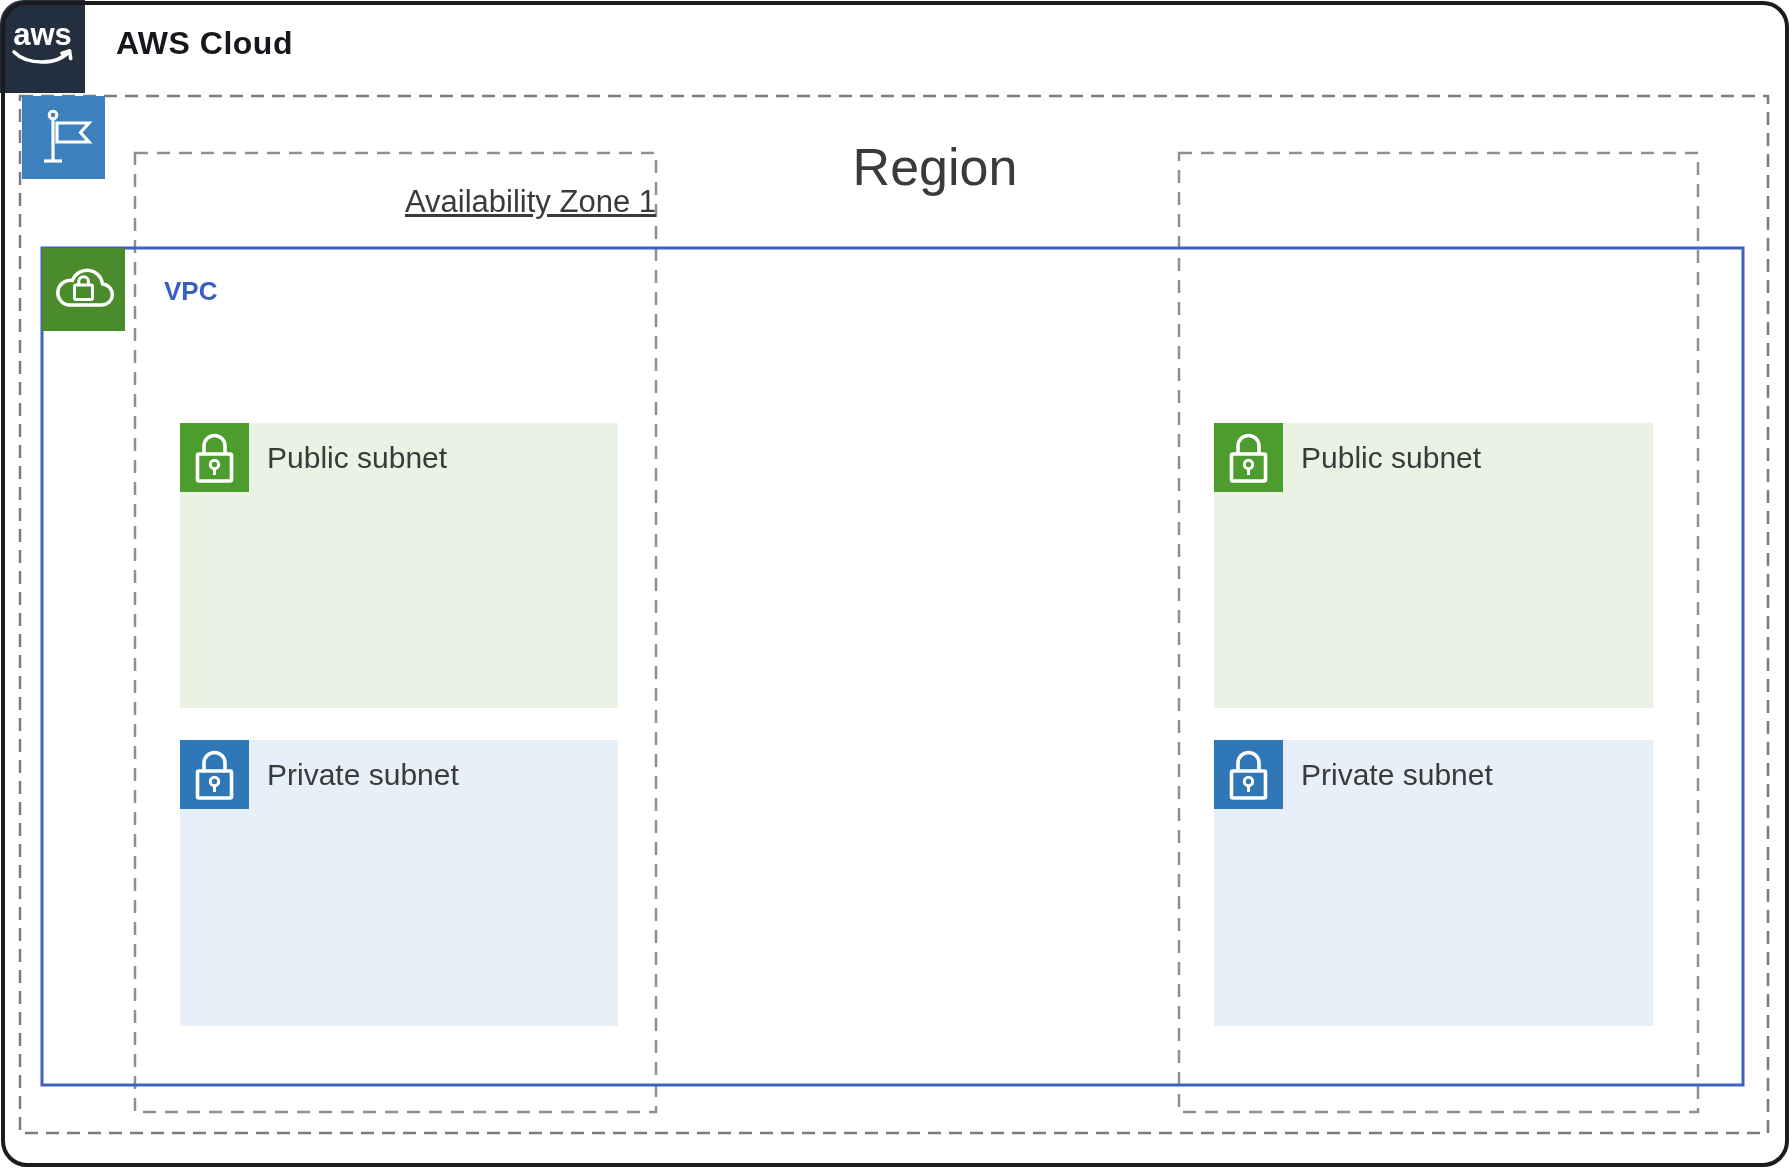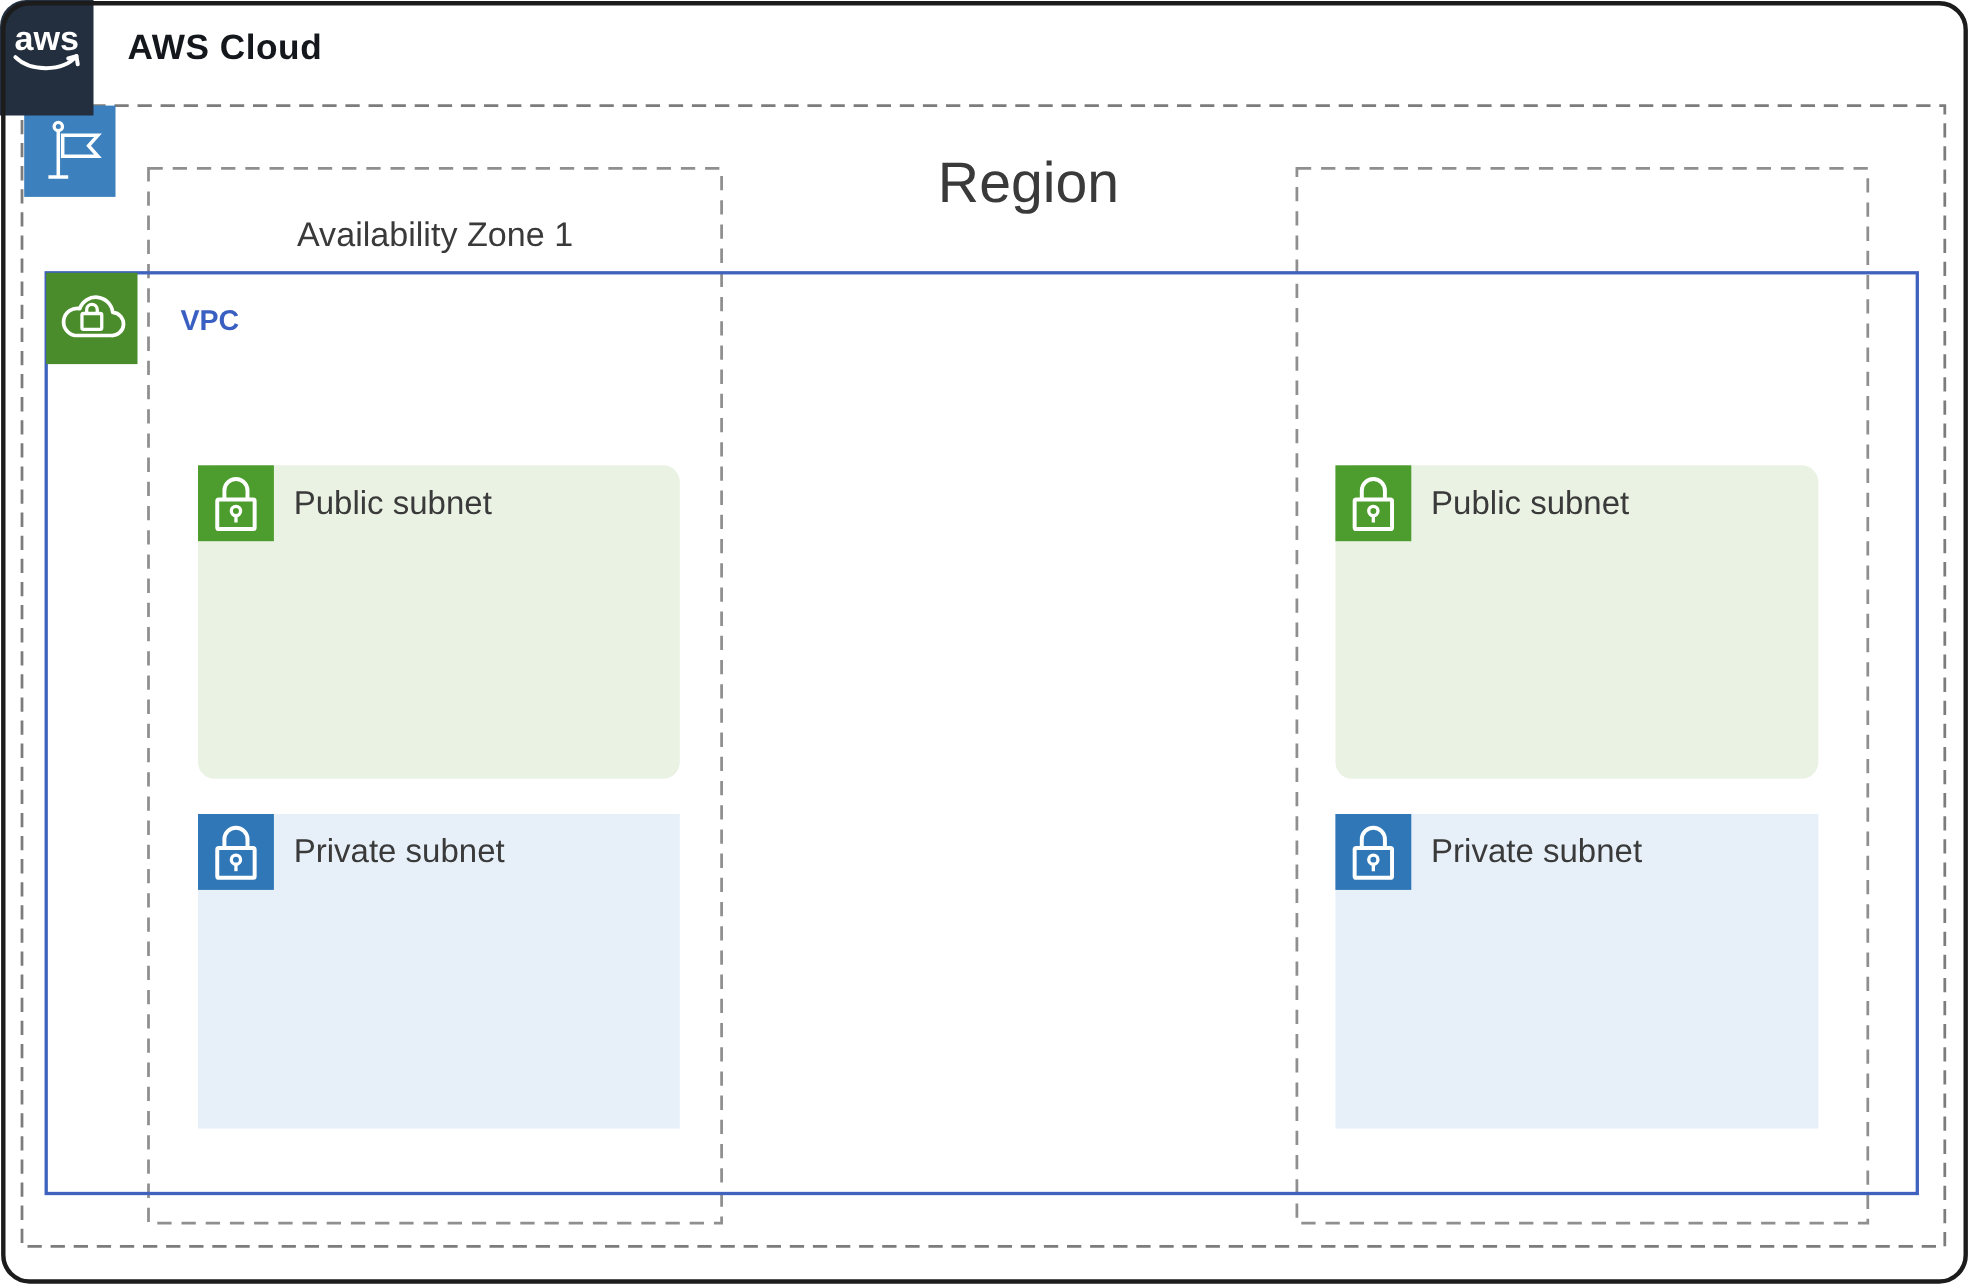--- a/index.html
+++ b/index.html
@@ -10,34 +10,34 @@
   .frame{
     position:absolute;inset:1px;border:4px solid #1c1c1c;border-radius:26px;
     pointer-events:none;box-sizing:border-box;
   }
   .wire{position:absolute;left:0;top:0;width:1790px;height:1168px;}
   .wire .region-rect{fill:none;stroke:var(--region_dash_gray);stroke-width:2.5;stroke-dasharray:13 8;}
   .wire .az-rect{fill:none;stroke:var(--az_dash_gray);stroke-width:2.5;stroke-dasharray:13 9;}
   .wire .vpc-rect{fill:none;stroke:var(--vpc_border_blue);stroke-width:3;}
 
   .logo-box{
-    position:absolute;left:0;top:0;width:85px;height:105px;
+    position:absolute;left:0;top:0;width:85px;height:93px;
     background:var(--aws_dark);border-top-left-radius:24px;
   }
   .app-title{
     position:absolute;left:116px;top:25px;font-size:32px;font-weight:700;
     color:#14171c;letter-spacing:0.5px;white-space:nowrap;
   }
   .region-label{
     position:absolute;left:685px;top:137px;width:500px;text-align:center;
     font-size:52px;color:var(--text_dark);white-space:nowrap;
   }
   .az-label{
-    position:absolute;top:196px;font-size:31px;color:var(--text_dark);
-    text-align:center;white-space:nowrap;
+    position:absolute;top:184px;font-size:31px;color:var(--text_dark);
+    text-align:right;white-space:nowrap;text-decoration:underline;
   }
   .az1-label{left:135px;width:521px;}
   .az2-label{left:1179px;width:519px;}
 
   .icon-tile{position:absolute;display:block;}
   .flag-tile{left:22px;top:96px;width:83px;height:83px;background:var(--region_icon_blue);}
   .vpc-tile{left:42px;top:248px;width:83px;height:83px;background:var(--vpc_icon_green);}
 
   .vpc-label{
     position:absolute;left:164px;top:276px;font-size:26px;font-weight:700;
@@ -47,21 +47,21 @@
     position:absolute;left:718px;top:311px;font-size:42px;line-height:65px;
     color:#333333;white-space:nowrap;
   }
   .cidr span{display:block;}
 
   .subnet{position:absolute;}
   .subnet.public{background:var(--public_fill);}
   .subnet.private{background:var(--private_fill);}
   .s-az1{left:180px;width:438px;}
   .s-az2{left:1214px;width:439px;}
-  .s-pub{top:423px;height:285px;border-radius:15px;}
+  .s-pub{top:423px;height:285px;}
   .s-priv{top:740px;height:286px;}
   .subnet-icon{
     position:absolute;left:0;top:0;width:69px;height:69px;display:block;
   }
   .subnet.public .subnet-icon{background:var(--public_icon_green);}
   .subnet.private .subnet-icon{background:var(--private_icon_blue);}
   .subnet-label{
     position:absolute;left:87px;top:0;height:69px;display:flex;align-items:center;
     font-size:30px;color:var(--text_dark);white-space:nowrap;
   }

